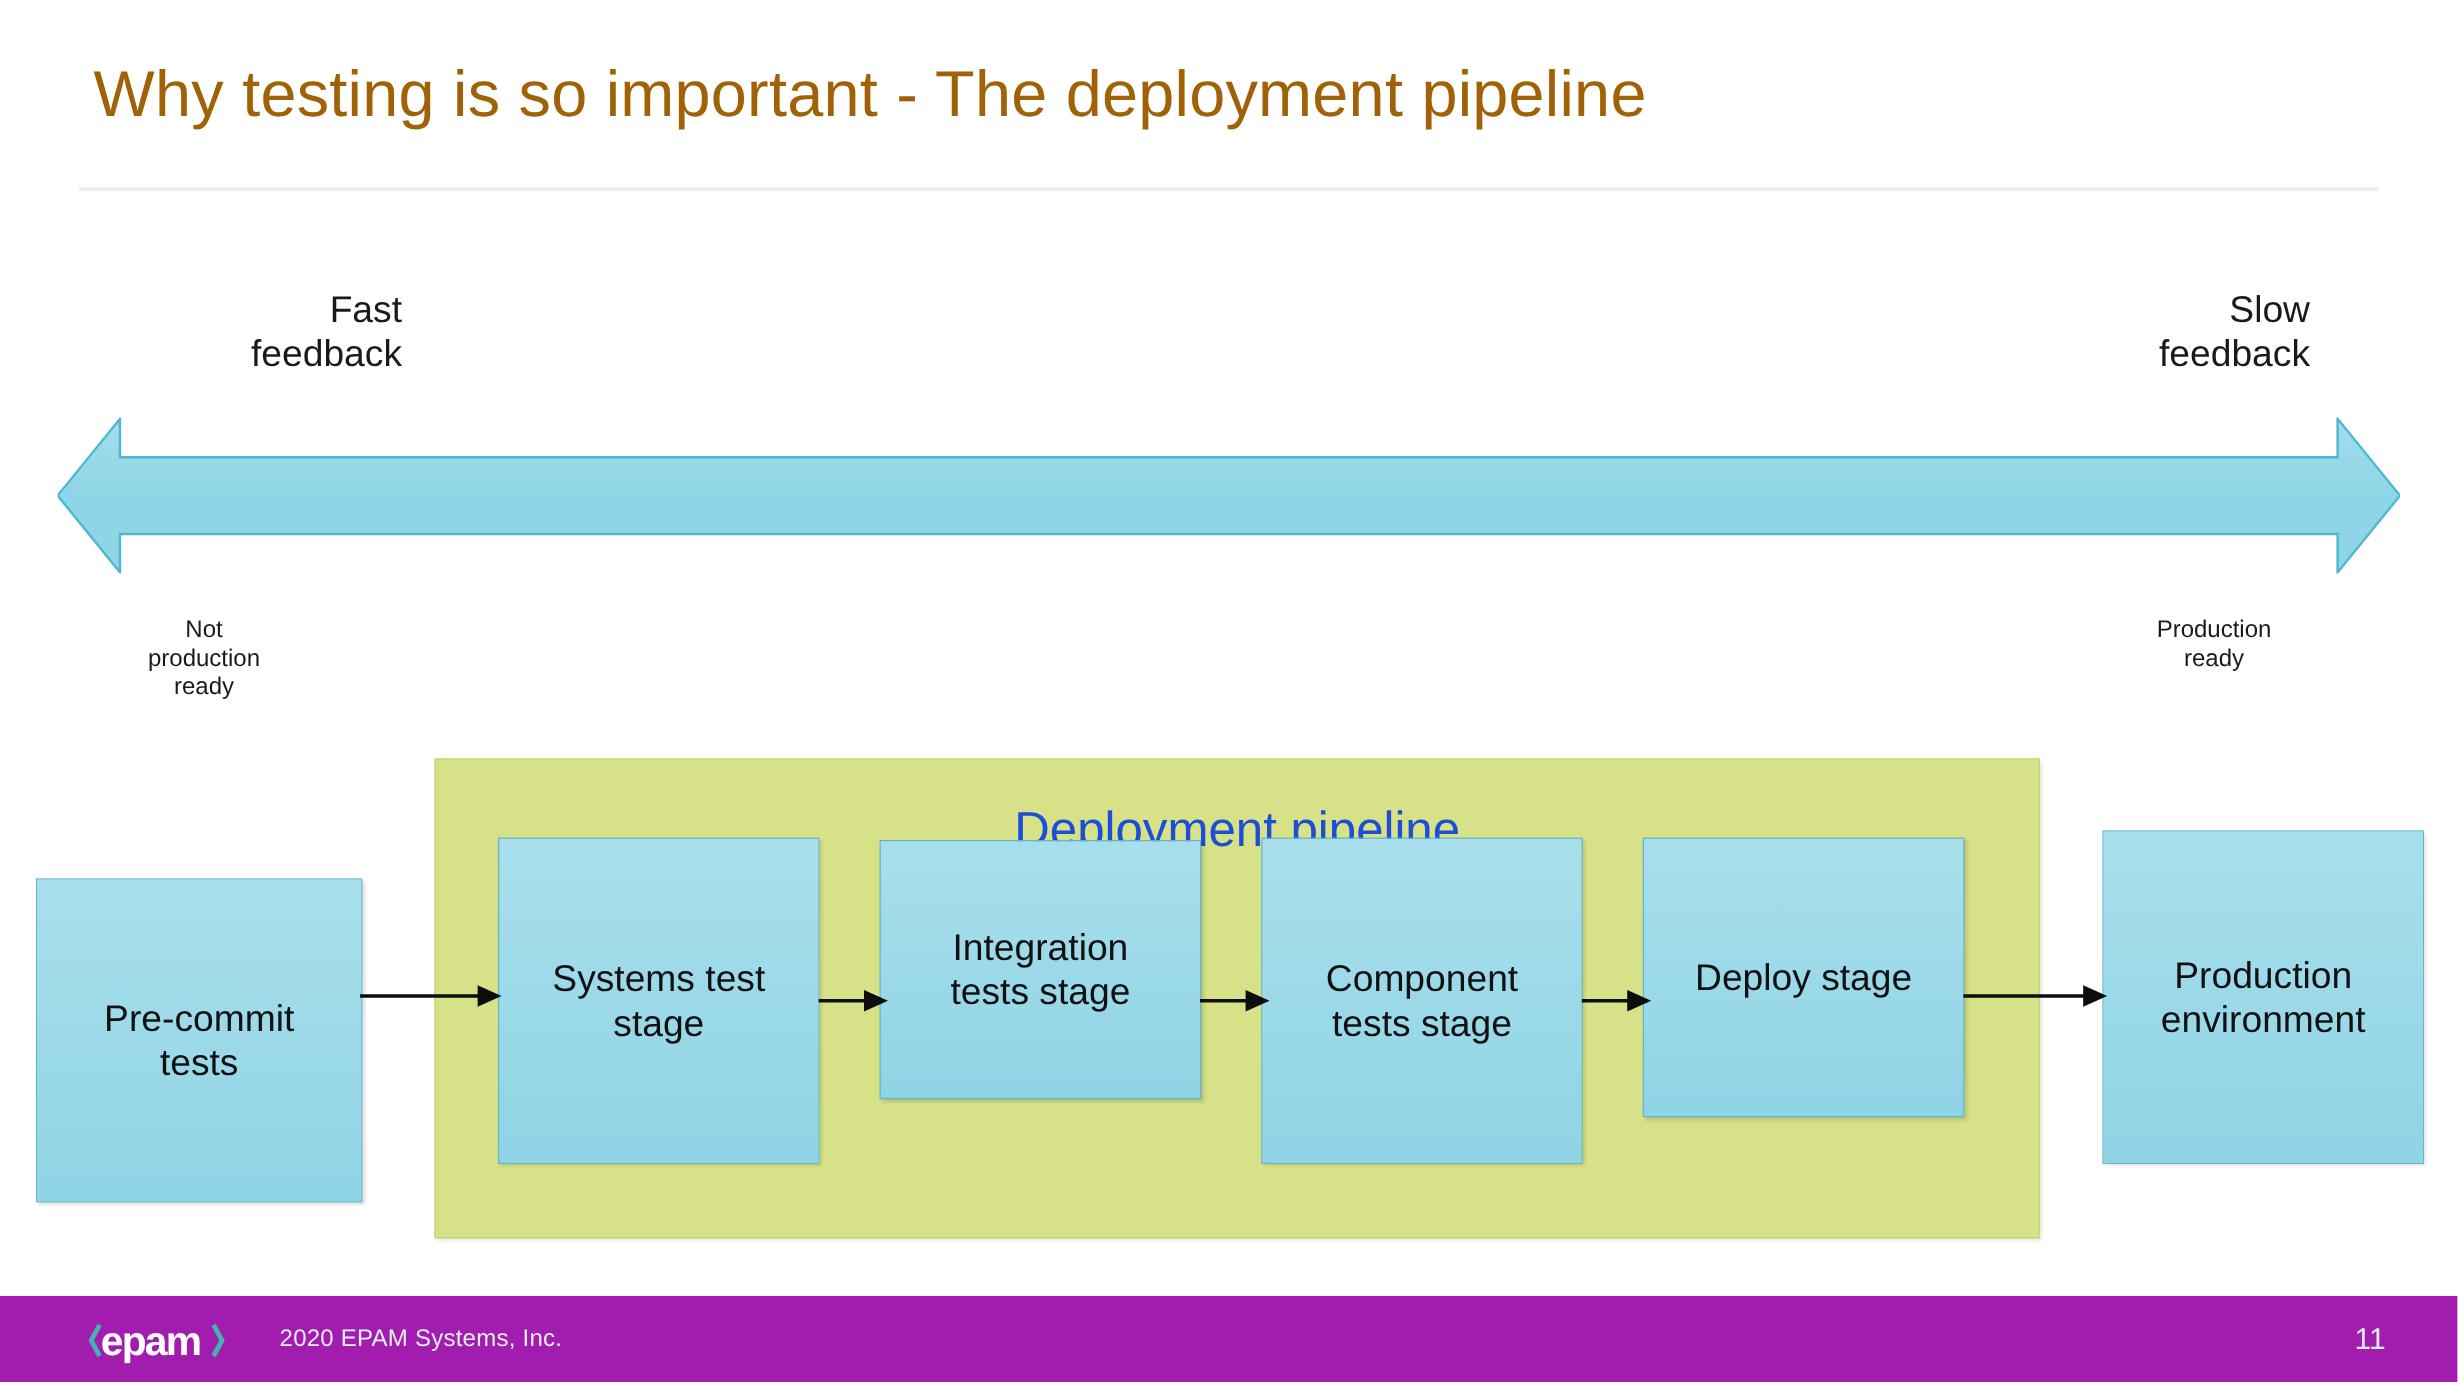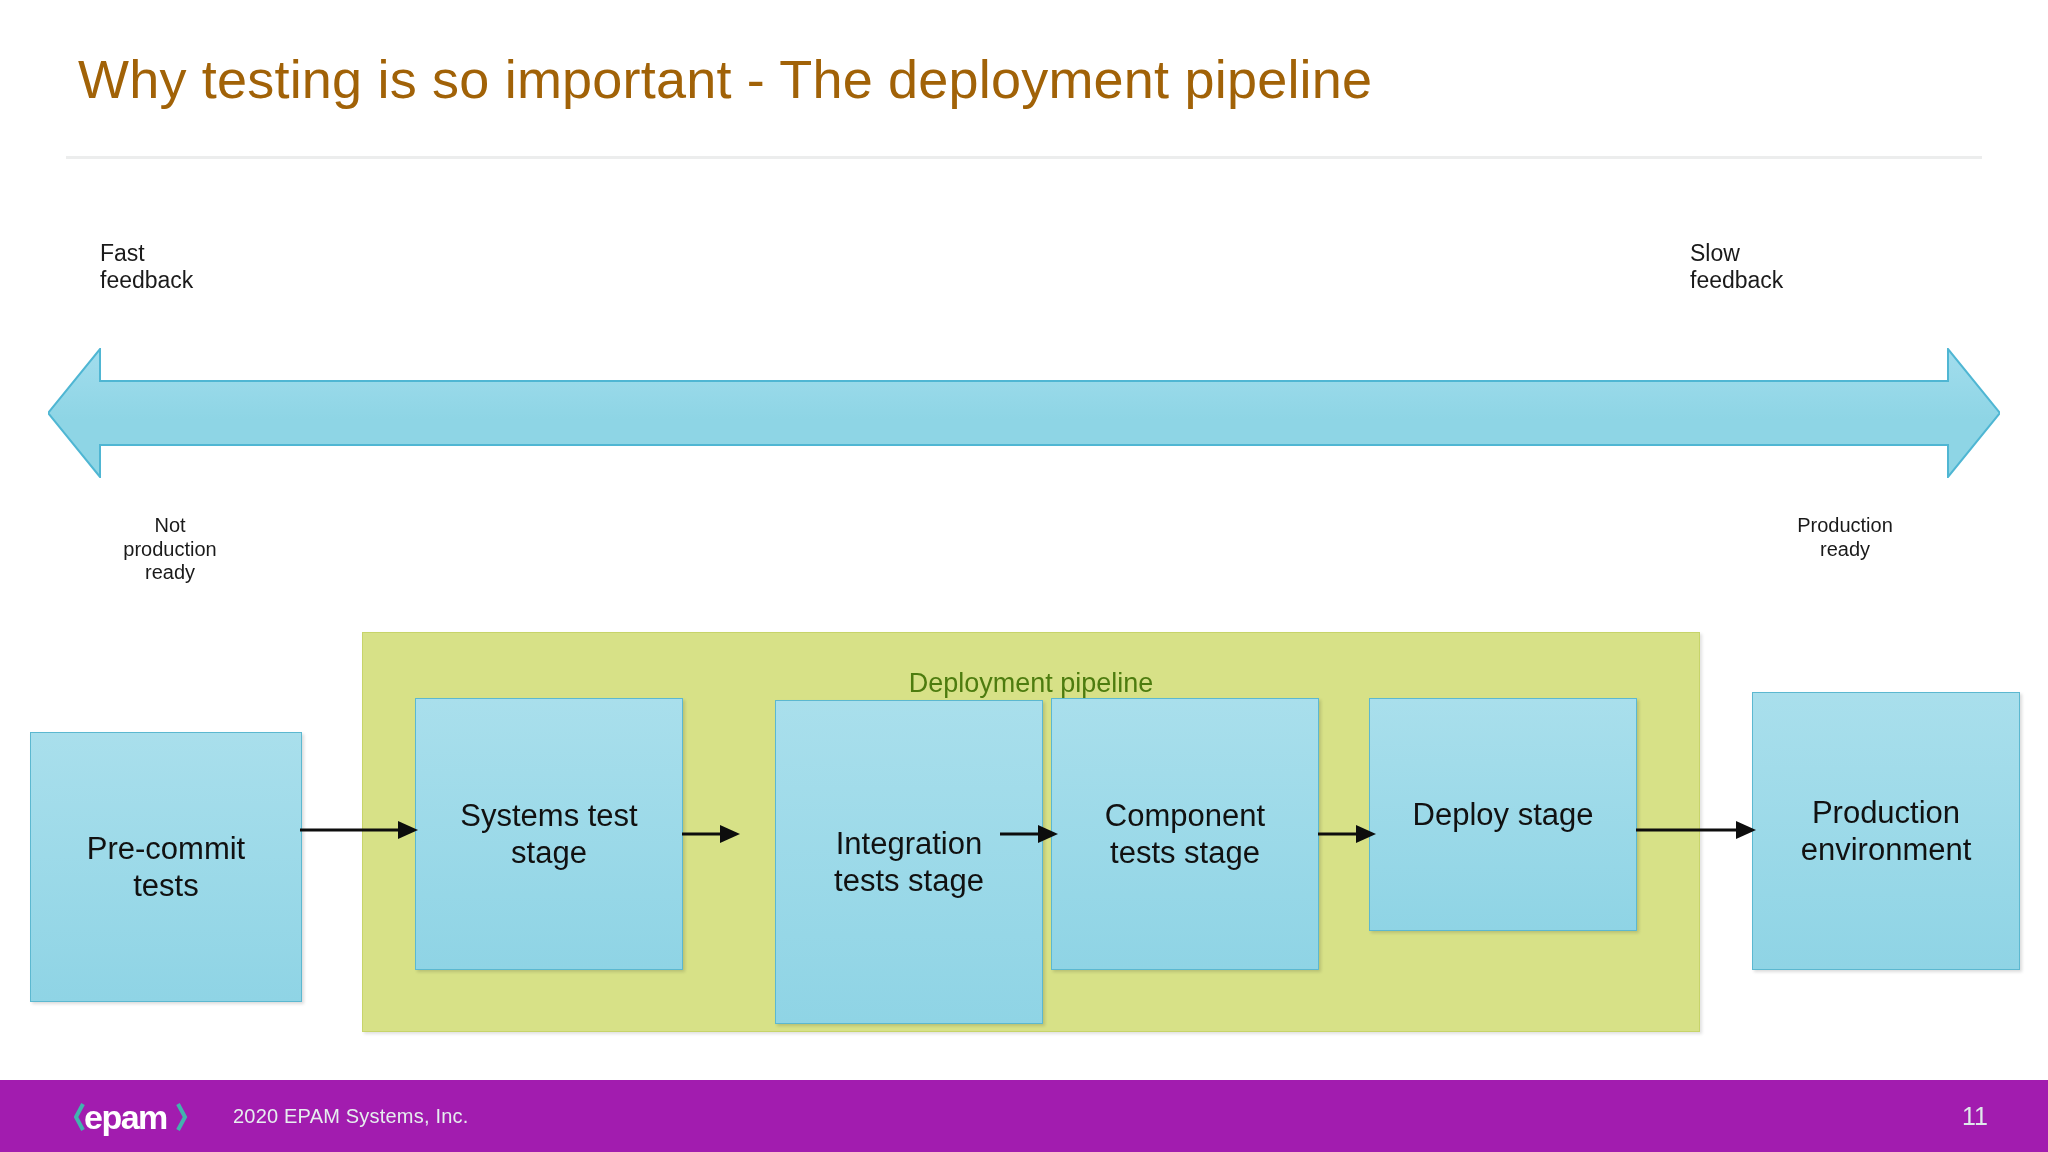--- a/index.html
+++ b/index.html
@@ -25,23 +25,23 @@
   .title-rule {
     position:absolute;
     left:66px; top:156px;
     width:1916px; height:3px;
     background:#eceded;
   }
 
   
   .feedback-label {
     position:absolute;
-    font-size:23px;
+    font-size:31px;
     color:#1a1a1a;
-    text-align:left;
+    text-align:right;
     line-height:1.18;
   }
   .feedback-fast { left:100px; top:240px; width:235px; }
   .feedback-slow { left:1690px; top:240px; width:235px; }
 
   
   .double-arrow {
     position:absolute;
     left:48px; top:348px;
     width:1952px; height:130px;
@@ -64,22 +64,22 @@
     left:362px; top:632px;
     width:1336px; height:398px;
     background:#d7e187;
     border:1px solid #c7d46a;
     box-shadow:2px 2px 3px rgba(0,0,0,0.12);
   }
   .pipeline-label {
     position:absolute;
     left:0; right:0; top:35px;
     text-align:center;
-    font-size:27px;
-    color:#4d7c0f;
+    font-size:41px;
+    color:#1d4ed8;
   }
 
   
   .stage-box {
     position:absolute;
     background:linear-gradient(180deg,#a9dfec 0%, #8fd4e5 100%);
     border:1px solid #5cb8d0;
     box-shadow:2px 2px 3px rgba(0,0,0,0.14);
     display:flex;
     align-items:center;
@@ -87,21 +87,21 @@
     text-align:center;
     font-size:31px;
     color:#111;
     line-height:1.2;
     box-sizing:border-box;
     padding:4px 8px;
   }
 
   .box-pre       { left:30px;   top:732px; width:272px; height:270px; }
   .box-commit    { left:415px;  top:698px; width:268px; height:272px; }
-  .box-integ     { left:733px;  top:700px; width:268px; height:324px;margin-left:42px; }
+  .box-integ     { left:733px;  top:700px; width:268px; height:216px; }
   .box-comp      { left:1051px; top:698px; width:268px; height:272px; }
   .box-deploy    { left:1369px; top:698px; width:268px; height:233px; }
   .box-prod      { left:1752px; top:692px; width:268px; height:278px; }
 
   
   .connector { position:absolute; height:24px; }
   .c1 { left:300px;  top:818px; width:118px; }
   .c2 { left:682px;  top:822px; width:58px;  }
   .c3 { left:1000px; top:822px; width:58px;  }
   .c4 { left:1318px; top:822px; width:58px;  }

